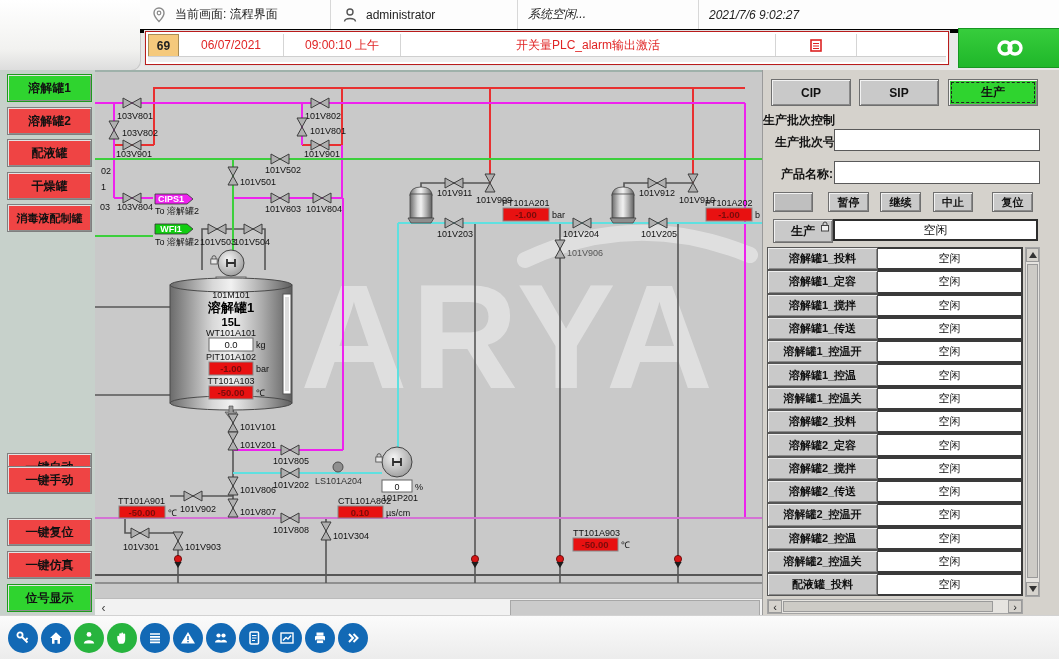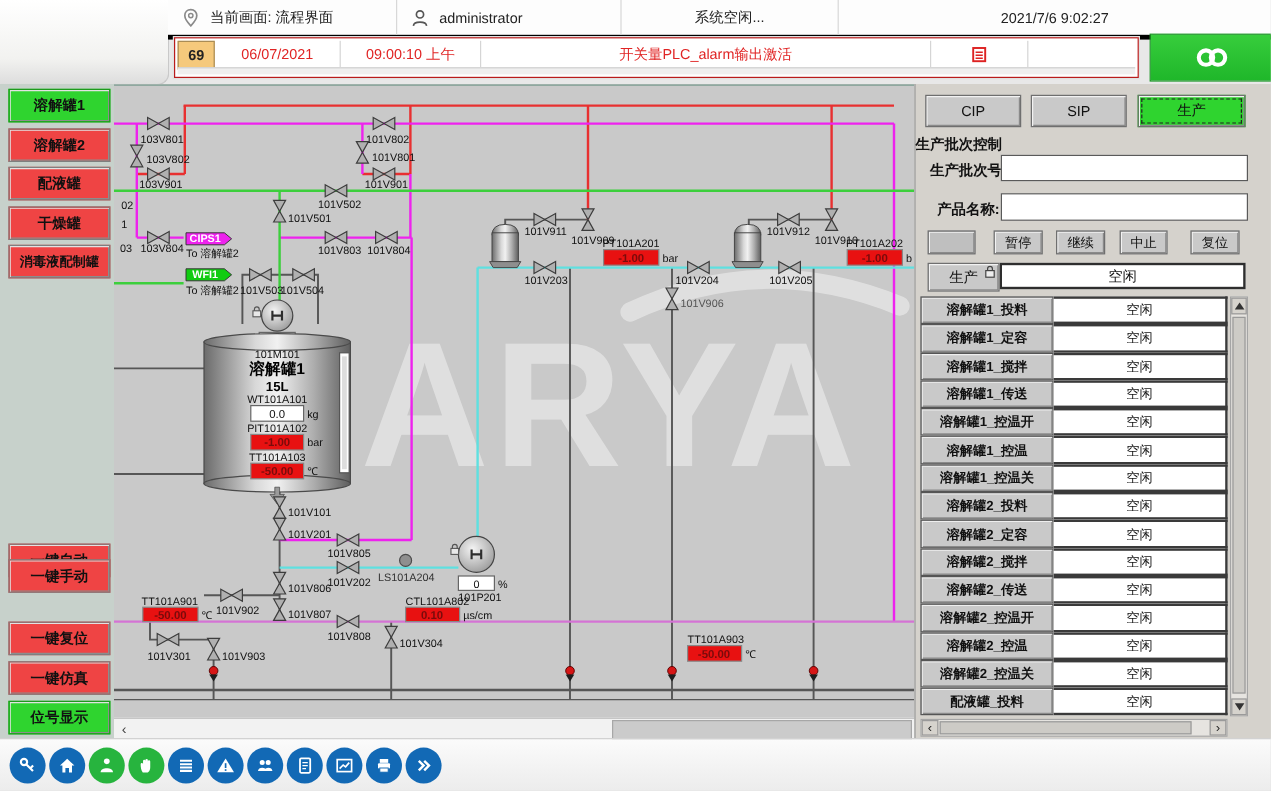--- a/index.html
+++ b/index.html
@@ -6,21 +6,21 @@
   body{width:1059px;height:659px;position:relative;overflow:hidden;
        background:#e8e8e8;font-family:"Liberation Sans",sans-serif;
        -webkit-font-smoothing:antialiased;}
   .abs{position:absolute;}
   
   #window-corner{left:0;top:0;width:140px;height:70px;background:linear-gradient(#fff,#f2f2f0 70%,#ddd);
       border-right:1px solid #c9c9c9;border-bottom:1px solid #c9c9c9;border-bottom-right-radius:10px;}
   #top-bar{left:140px;top:0;width:919px;height:29px;background:#fdfdfd;border-bottom:4px solid #000000;
       display:flex;align-items:stretch;font-size:12px;color:#222;}
   .tb-cell{display:flex;align-items:center;gap:7px;padding:0 10px;border-right:1px solid #d8d8d8;}
-  .tb-cell.center{justify-content:center;}
+  .tb-cell.center{font-style:italic;}
   
   #alarm-table{left:145px;top:31px;width:802px;height:32px;background:#fff;border:1px solid #b91c1c;
       box-shadow:0 0 0 1px #e0e0e0;}
   #alarm-row{position:absolute;left:2px;top:2px;right:2px;height:22px;display:flex;font-size:12px;color:#e02424;}
   .al-cell{display:flex;align-items:center;justify-content:center;border-right:1px solid #d5d5d5;height:100%;}
   #alarm-num{width:29px;background:#f5c97c;color:#222;border:1px solid #a98c55;font-weight:bold;}
   #alarm-sub{position:absolute;left:2px;bottom:2px;right:2px;height:5px;background:#efefef;border-top:1px solid #cfcfcf;}
   #connect-btn{left:958px;top:28px;width:101px;height:38px;background:linear-gradient(#37cd3c,#1fb72a);
       border:1px solid #179722;display:flex;align-items:center;justify-content:center;cursor:pointer;}
   
@@ -30,21 +30,21 @@
       box-shadow:inset 1px 1px 0 #e2e2e2, inset -1px -1px 0 #8d8d8d;cursor:pointer;white-space:nowrap;}
   .side-btn.small{font-size:11px;}
   .side-btn.active{background:#2fd42f;border-color:#1d9a1d;}
   
   #diagram{left:95px;top:70px;width:667px;height:528px;background:#c9c9c9;}
   #diag-scroll{left:95px;top:598px;width:667px;height:17px;background:#f2f2f2;border-top:1px solid #bbb;display:flex;align-items:center;}
   #diag-scroll .arrow{width:17px;height:100%;display:flex;align-items:center;justify-content:center;color:#444;font-size:12px;}
   #diag-thumb{position:absolute;left:415px;top:1px;width:248px;height:15px;background:#cbcbcb;border:1px solid #a7a7a7;}
   
   #panel{left:762px;top:70px;width:297px;height:545px;background:#d5d2cc;border-left:1px solid #9a9a9a;}
-  .p-btn{position:absolute;display:flex;align-items:center;justify-content:center;font-size:12px;font-weight:normal;color:#111;
+  .p-btn{position:absolute;display:flex;align-items:center;justify-content:center;font-size:12px;font-weight:bold;color:#111;
       background:#c9c9c9;border:1px solid #6f6f6f;box-shadow:inset 1px 1px 0 #f2f2f2, inset -1px -1px 0 #8a8a8a;cursor:pointer;}
   .p-btn.green{background:#2fd42f;outline:1px dashed #222;outline-offset:-4px;}
   .p-label{position:absolute;font-size:12px;font-weight:bold;color:#111;white-space:nowrap;}
   .p-input{position:absolute;background:#fff;border:1px solid #5a5a5a;font-size:12px;padding:0 4px;}
   .p-field{position:absolute;background:#fff;border:2px solid #2e2e2e;display:flex;align-items:center;justify-content:center;
       font-size:12px;color:#111;}
   #rows{position:absolute;left:4px;top:177px;width:256px;}
   .prow{height:23.3px;display:flex;box-sizing:border-box;}
   .prow-btn{width:111px;box-sizing:border-box;background:#c9c9c9;border:1px solid #555;
       box-shadow:inset 1px 1px 0 #eee, inset -1px -1px 0 #8a8a8a;display:flex;align-items:center;justify-content:center;

